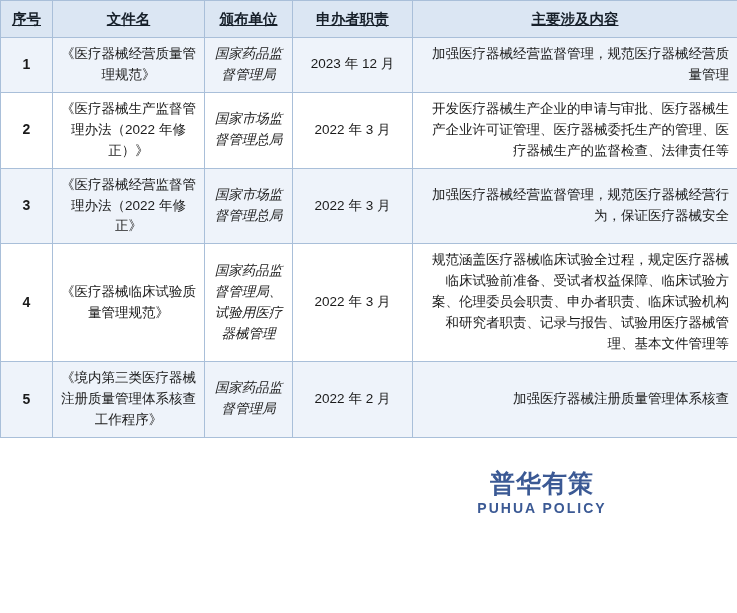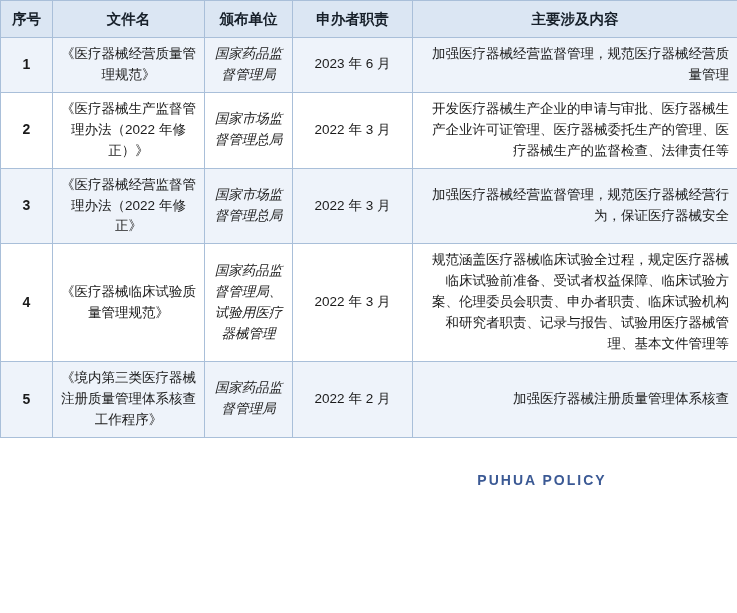--- a/index.html
+++ b/index.html
@@ -34,20 +34,21 @@
     word-break: break-all;
   }
   table.policy-table thead th {
     background: #dbe6f3;
     font-weight: bold;
     text-align: center;
     font-size: 14.5px;
     height: 28px;
     padding: 4px 3px;
     color: #17202a;
+    text-decoration: underline;
   }
   
   col.c0 { width: 52px; }
   col.c1 { width: 152px; }
   col.c2 { width: 88px; }
   col.c3 { width: 120px; }
   col.c4 { width: 325px; }
 
   tbody tr.row-odd td { background: #eef3fa; }
   tbody tr.row-even td { background: #ffffff; }
@@ -118,21 +119,21 @@
         <th>颁布单位</th>
         <th>申办者职责</th>
         <th>主要涉及内容</th>
       </tr>
     </thead>
     <tbody>
       <tr class="row-odd">
         <td class="col-index">1</td>
         <td class="col-name">《医疗器械经营质量管理规范》</td>
         <td class="col-org">国家药品监督管理局</td>
-        <td class="col-date">2023 年 6 月</td>
+        <td class="col-date">2023 年 12 月</td>
         <td class="col-content">加强医疗器械经营监督管理，规范医疗器械经营质量管理</td>
       </tr>
       <tr class="row-even">
         <td class="col-index">2</td>
         <td class="col-name">《医疗器械生产监督管理办法（2022 年修正）》</td>
         <td class="col-org">国家市场监督管理总局</td>
         <td class="col-date">2022 年 3 月</td>
         <td class="col-content">开发医疗器械生产企业的申请与审批、医疗器械生产企业许可证管理、医疗器械委托生产的管理、医疗器械生产的监督检查、法律责任等</td>
       </tr>
       <tr class="row-odd">
@@ -153,15 +154,16 @@
         <td class="col-index">5</td>
         <td class="col-name">《境内第三类医疗器械注册质量管理体系核查工作程序》</td>
         <td class="col-org">国家药品监督管理局</td>
         <td class="col-date">2022 年 2 月</td>
         <td class="col-content">加强医疗器械注册质量管理体系核查</td>
       </tr>
     </tbody>
   </table>
 
   <div class="watermark">
+    <div class="wm-cn">普华有策</div>
     <div class="wm-en">PUHUA POLICY</div>
   </div>
 </div>
 
 </body></html>

